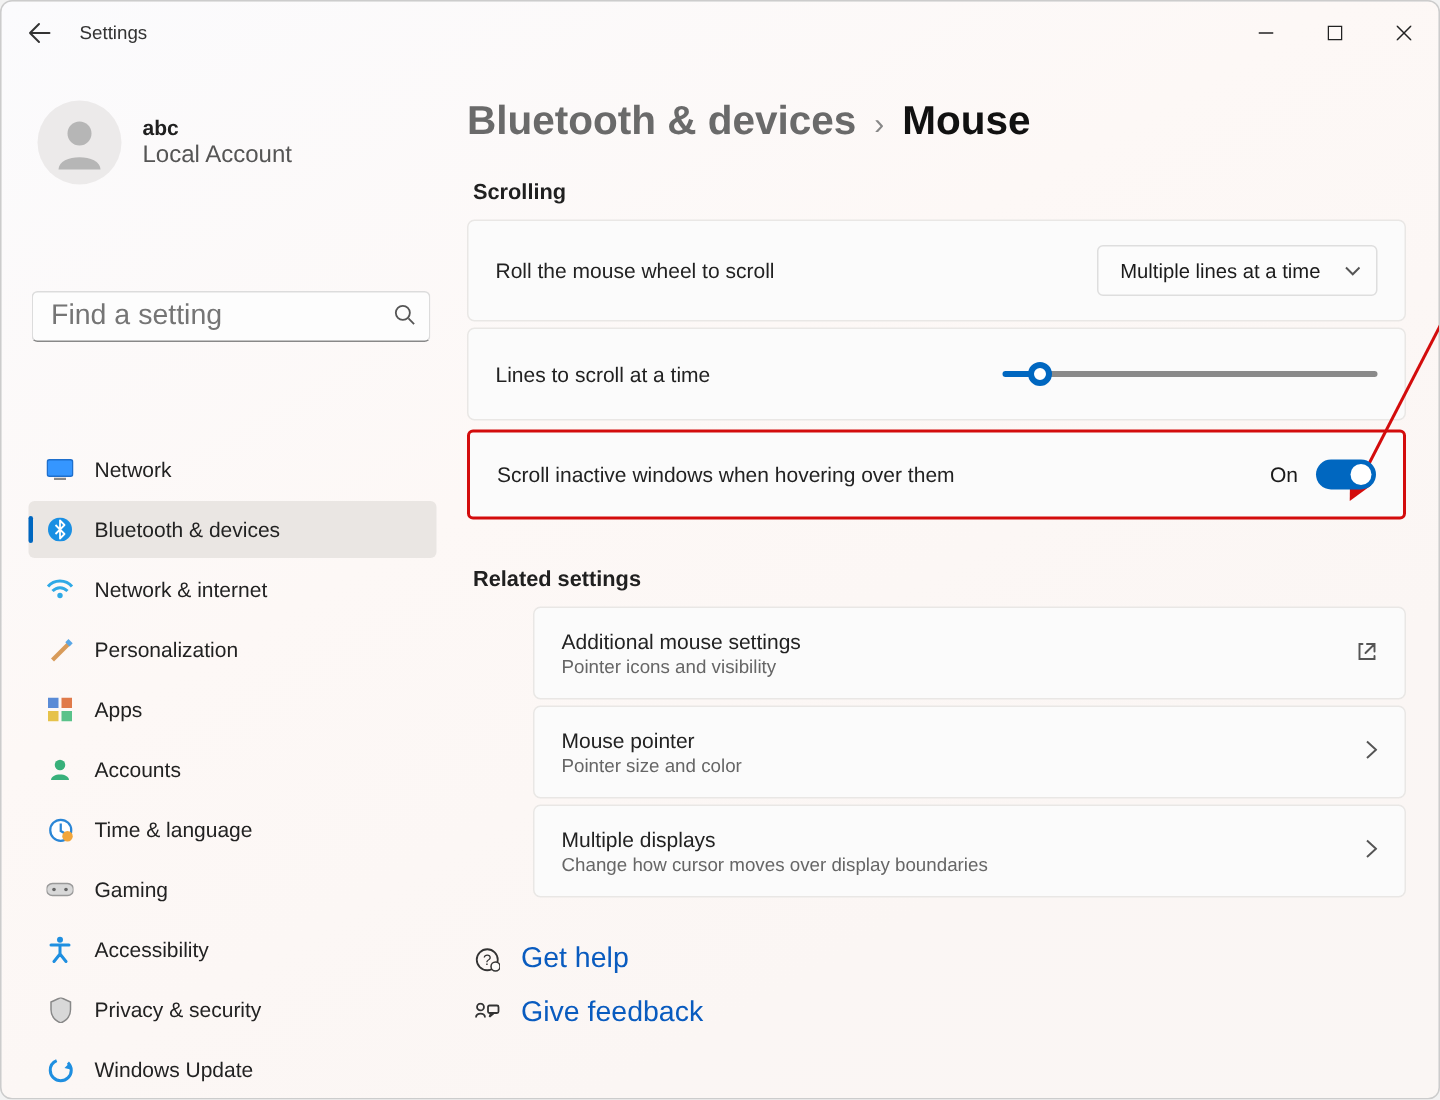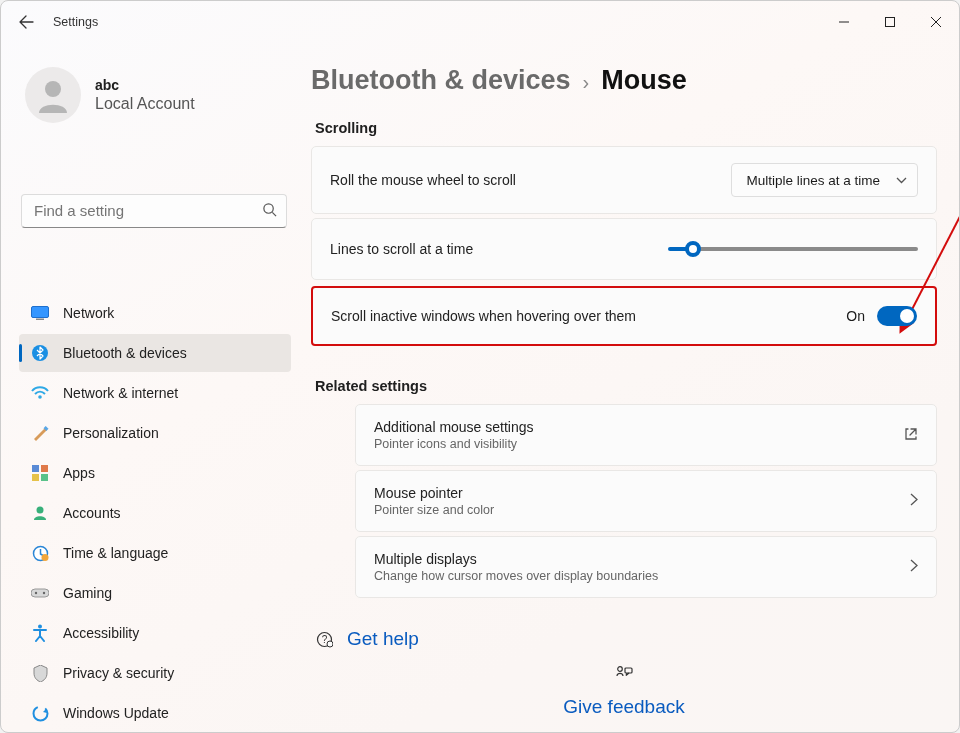--- a/index.html
+++ b/index.html
@@ -66,21 +66,21 @@
     margin: 0 4px 14px 2px;
   }
   .search input {
     width: 100%;
     height: 34px;
     padding: 6px 34px 6px 12px;
     border: 1px solid #dcdcdc;
     border-bottom: 1.5px solid #888;
     border-radius: 4px;
     background: #fdfdfd;
-    font-size: 15px;
+    font-size: 19px;
     outline: none;
   }
   .search .icon {
     position:absolute; right:10px; top:50%; transform:translateY(-50%);
     color:#555;
   }
 
   .nav { display:flex; flex-direction:column; gap:2px; }
   .nav-item {
     display:flex;
@@ -455,21 +455,21 @@
         <span class="link-ico">
           <svg width="17" height="17" viewBox="0 0 17 17">
               <circle cx="8.5" cy="8.5" r="7" stroke="#333" stroke-width="1.2" fill="none"></circle>
               <text x="8.5" y="12" text-anchor="middle" font-size="10" fill="#333">?</text>
               <circle cx="14" cy="13" r="3" stroke="#333" stroke-width="1" fill="#fbfbfb"></circle>
               <path d="M12.7 13 L14.7 13 M13.7 12 L13.7 14" stroke="#333" stroke-width="0.9" opacity="0"></path>
             </svg>
         </span>
         <a>Get help</a>
       </div>
-      <div class="link-row" style="margin-top:2px;flex-direction:column;">
+      <div class="link-row" style="margin-top:2px;">
         <span class="link-ico">
           <svg width="17" height="15" viewBox="0 0 17 15">
               <circle cx="4" cy="3" r="2.3" stroke="#333" stroke-width="1.2" fill="none"></circle>
               <path d="M1 10 C1 6.5 7 6.5 7 10" stroke="#333" stroke-width="1.2" fill="none"></path>
               <rect x="9" y="2" width="7" height="5" rx="1" stroke="#333" stroke-width="1.2" fill="none"></rect>
               <path d="M11 7 L10 9.5 L13 7" stroke="#333" stroke-width="1.2" fill="none"></path>
             </svg>
         </span>
         <a>Give feedback</a>
       </div>

